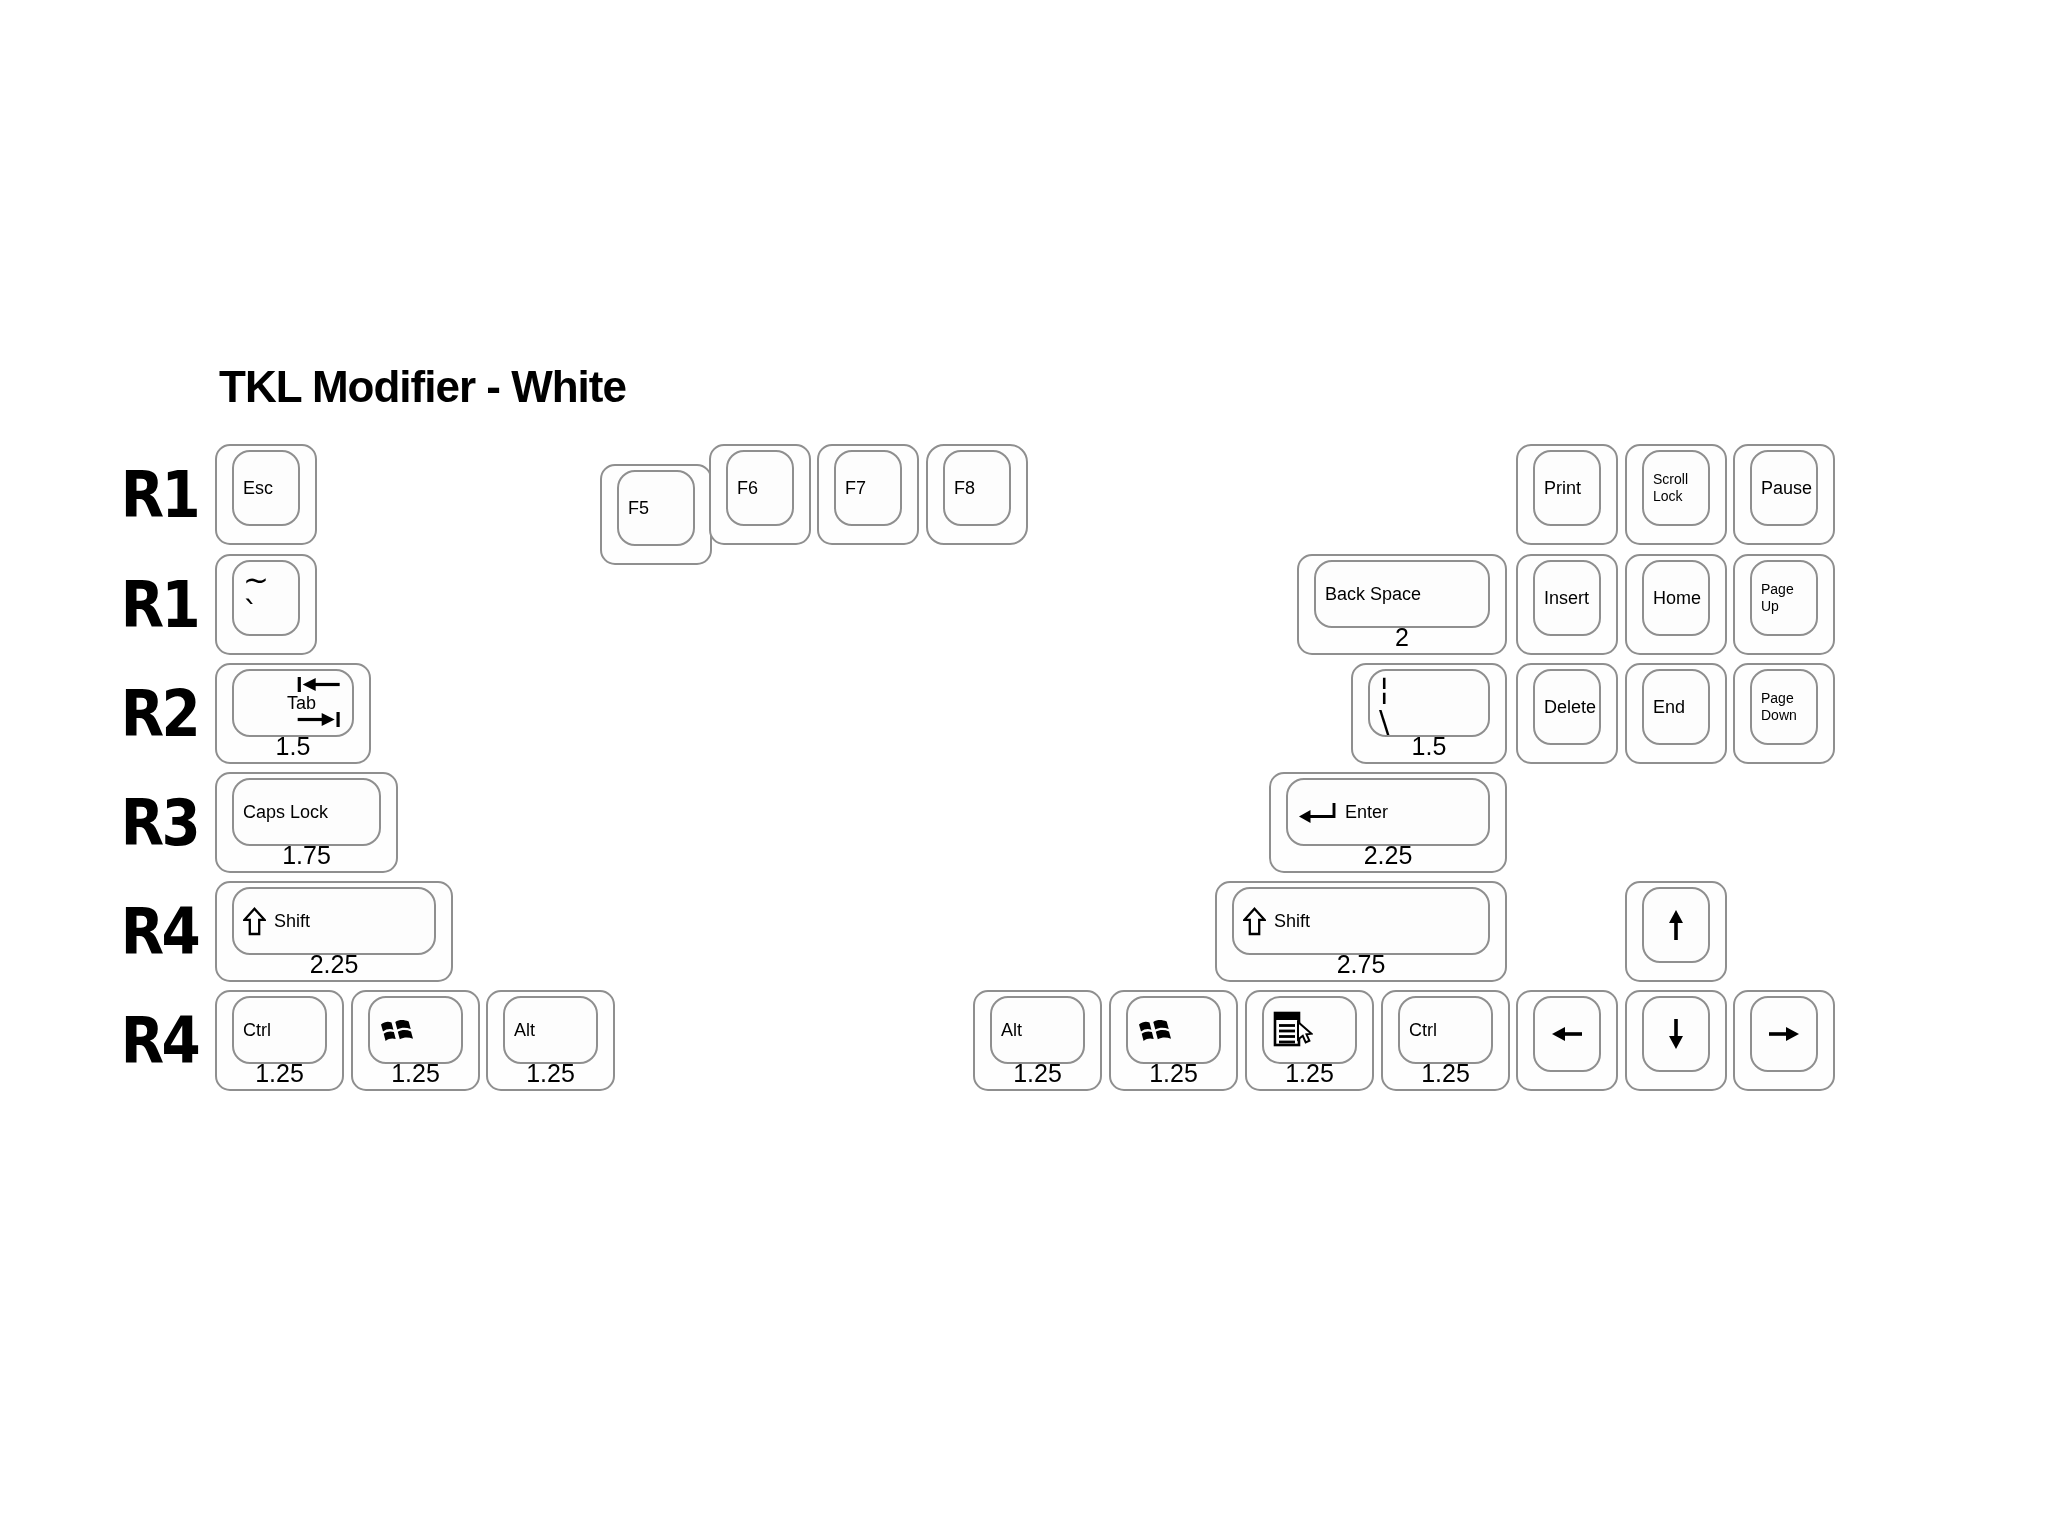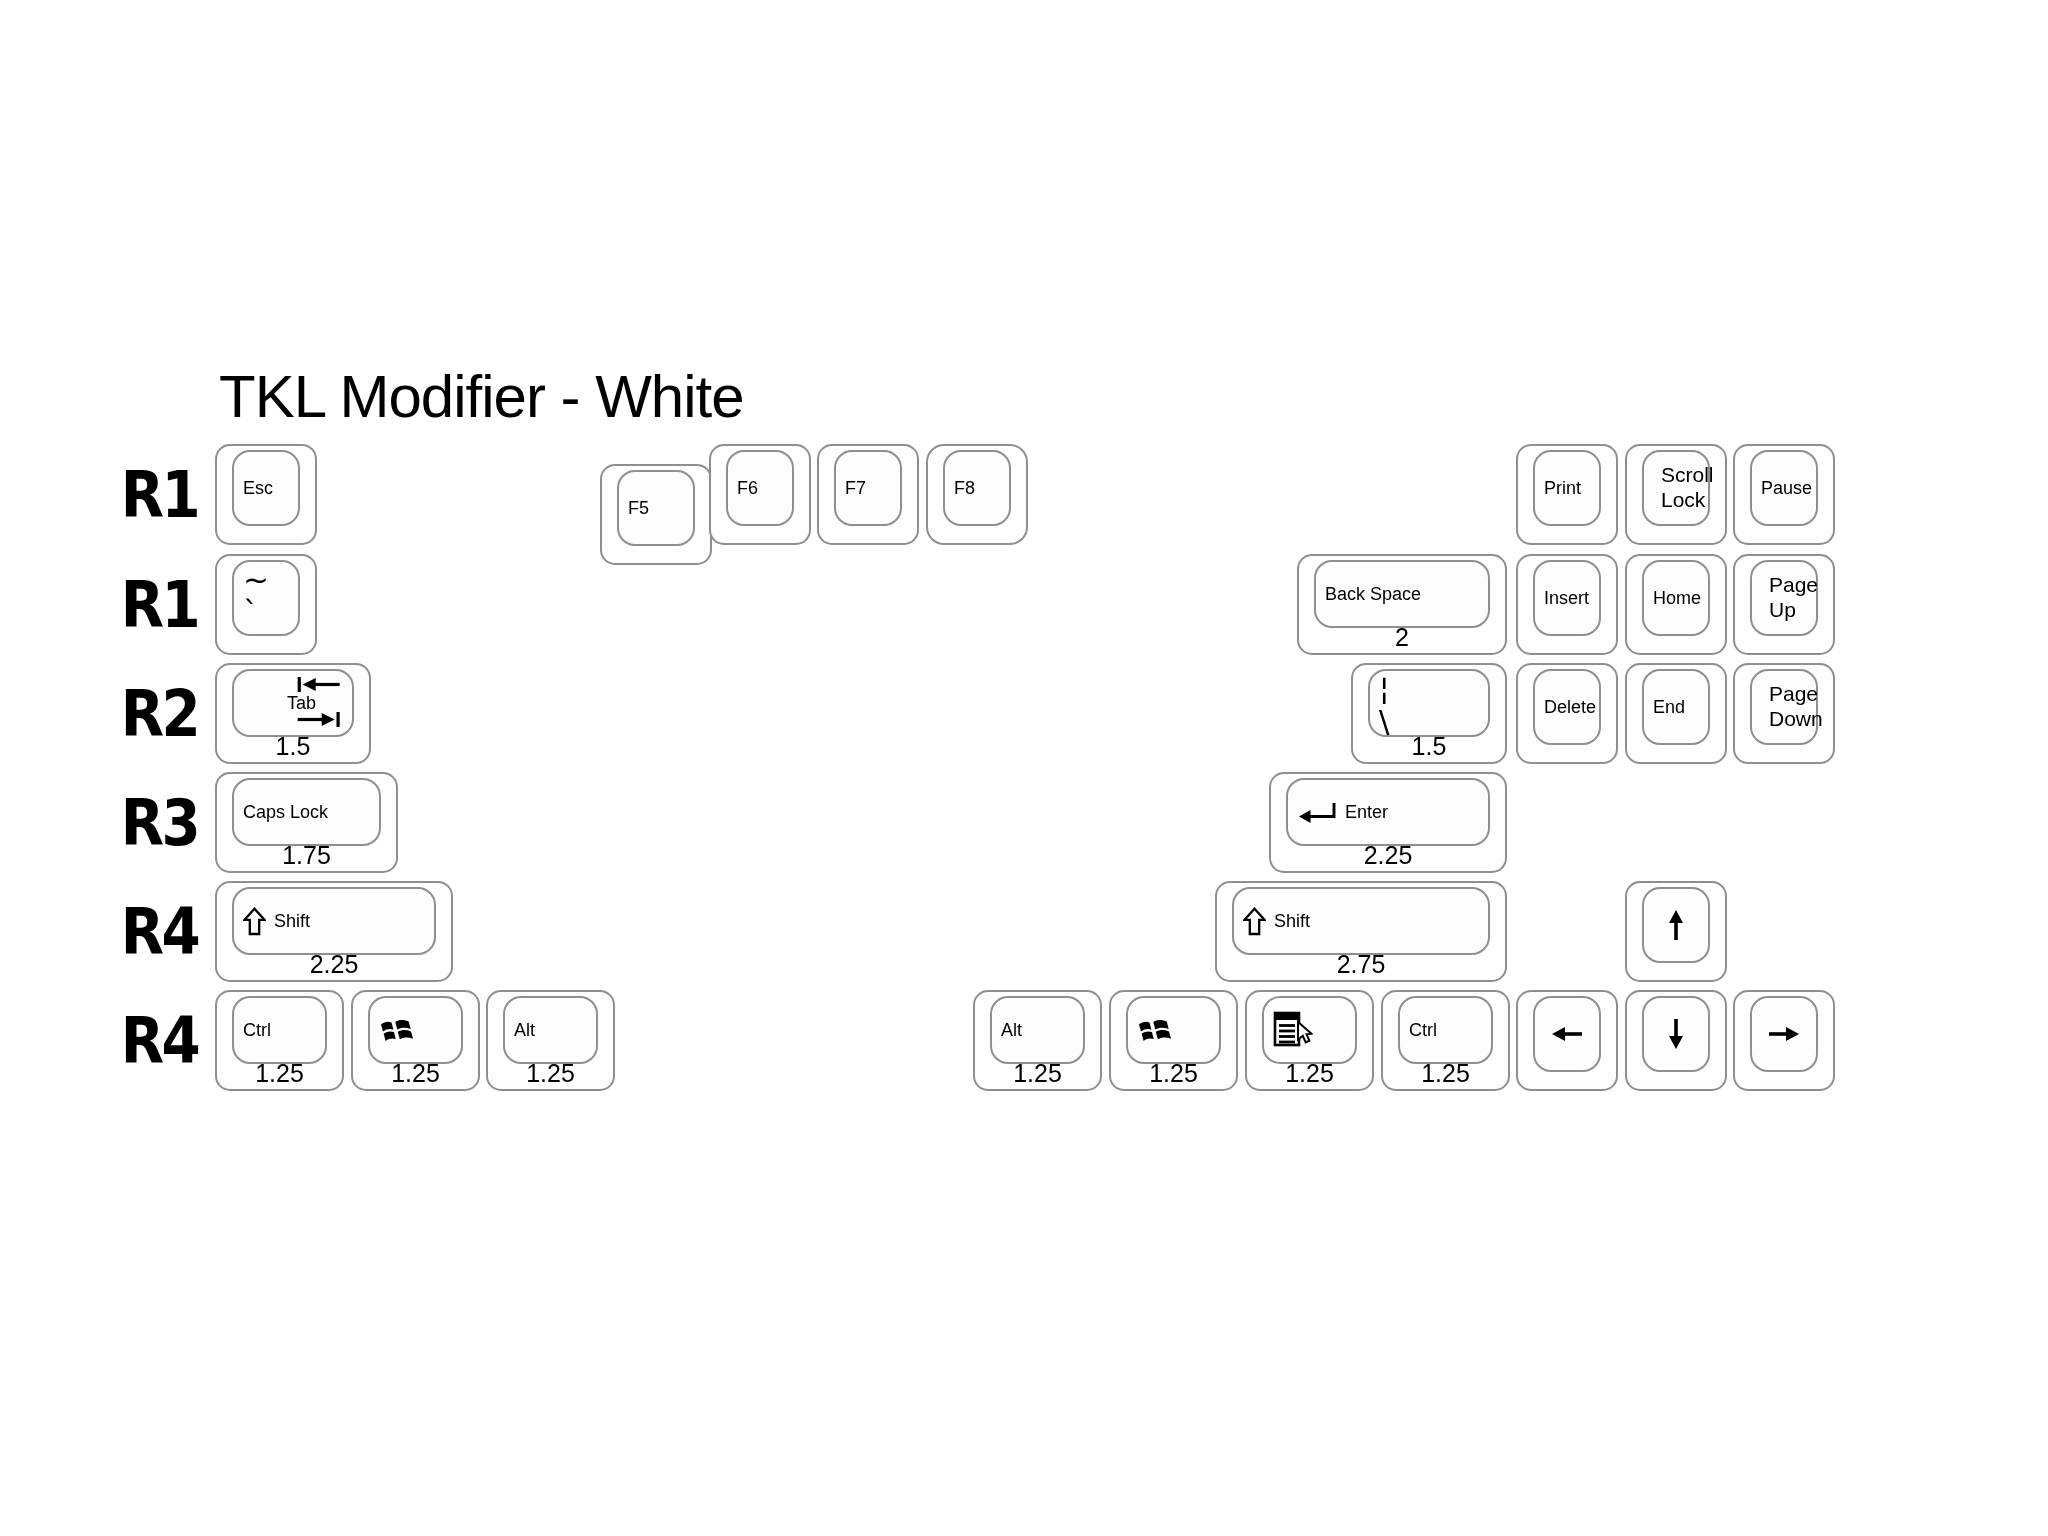--- a/index.html
+++ b/index.html
@@ -1,37 +1,37 @@
 <!DOCTYPE html>
 <html><head>
 <meta charset="utf-8">
 <style>
   html,body{margin:0;padding:0;background:#fff;}
   body{width:2048px;height:1536px;position:relative;overflow:hidden;
        font-family:"Liberation Sans",sans-serif;color:#000;}
   .stage{position:absolute;inset:0;}
-  .title{position:absolute;left:219px;top:362px;font-size:60px;font-weight:normal;
+  .title{position:absolute;left:219px;top:362px;font-size:44px;font-weight:bold;
          letter-spacing:-1px;white-space:nowrap;}
   .row-label{position:absolute;left:30px;width:168px;height:101px;
              display:flex;align-items:center;justify-content:flex-end;
              font-family:"DejaVu Sans","Liberation Sans",sans-serif;
              font-weight:bold;font-size:64px;letter-spacing:-3px;
              transform:scaleX(0.88);transform-origin:right center;}
   .key{position:absolute;height:101px;background:#fefefe;border:2.4px solid #8f8f8f;
        border-radius:15px;box-sizing:border-box;}
   .key-top{position:absolute;left:15px;right:15px;top:4px;bottom:17px;
            background:#fdfdfd;border:2.4px solid #8f8f8f;border-radius:18px;
            box-sizing:border-box;display:flex;align-items:center;
            padding-left:9px;overflow:visible;}
   .key.has-size .key-top{bottom:25px;}
   .key-top.center{justify-content:center;padding-left:0;}
   .key-size{position:absolute;left:0;right:0;bottom:3px;text-align:center;
             font-size:25px;line-height:1;}
   .legend-text{font-size:18px;line-height:1;white-space:nowrap;}
-  .legend-lines{display:flex;flex-direction:column;font-size:21px;line-height:1.18;margin-left:8px;}
+  .legend-lines{display:flex;flex-direction:column;font-size:14px;line-height:1.18;}
   .legend-stack{align-self:stretch;display:flex;flex-direction:column;
                 justify-content:flex-start;padding-top:1px;font-size:31px;
                 line-height:1.05;font-family:"DejaVu Sans",sans-serif;}
   .legend-icontext{display:flex;align-items:center;gap:8px;}
   .legend-icon{display:flex;align-items:center;}
   .legend-icon svg{display:block;}
   .tab-wrap{position:absolute;inset:0;margin-left:44px;}
   .tab-wrap .legend-text{position:absolute;left:9px;top:50%;transform:translateY(-52%);}
   .tab-top-arrow{position:absolute;left:50%;top:5px;transform:translateX(-42%);}
   .tab-bottom-arrow{position:absolute;left:50%;bottom:7px;transform:translateX(-42%);}

